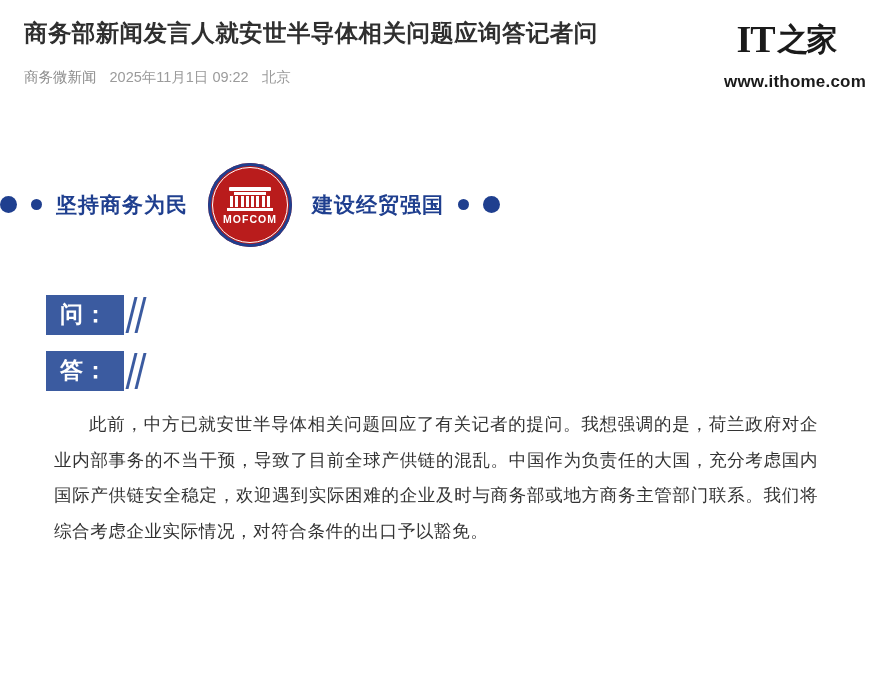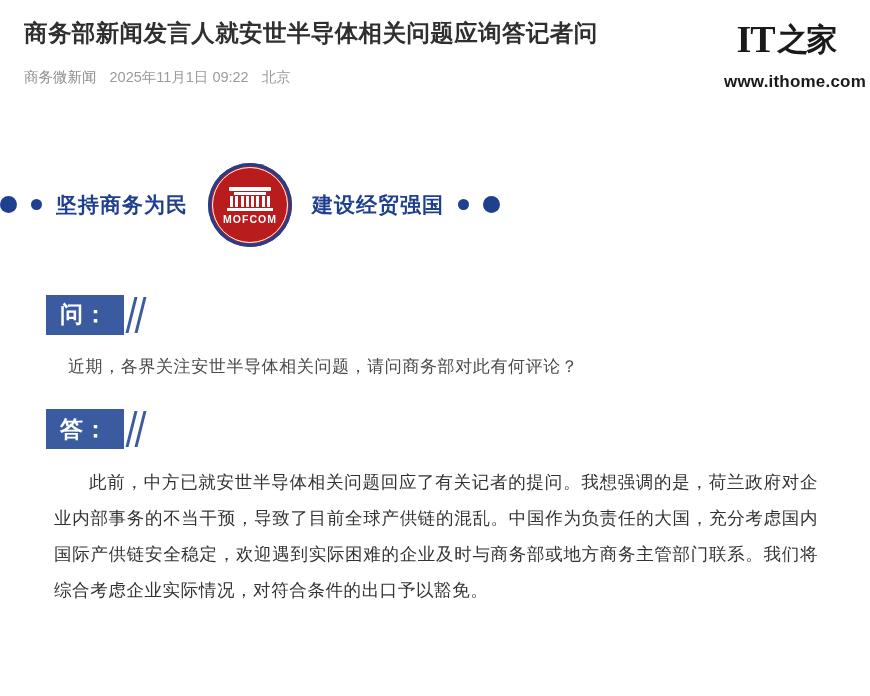--- a/index.html
+++ b/index.html
@@ -261,21 +261,20 @@
 
   <div class="qa-wrap">
 
     <div class="label-row">
       <span class="label-box">问：</span>
       <span class="label-slashes">
           <i></i>
           <i></i>
         </span>
     </div>
-    <p class="q-text">近期，各界关注安世半导体相关问题，请问商务部对此有何评论？</p>
 
     <div class="label-row">
       <span class="label-box">答：</span>
       <span class="label-slashes">
           <i></i>
           <i></i>
         </span>
     </div>
     <p class="a-text">此前，中方已就安世半导体相关问题回应了有关记者的提问。我想强调的是，荷兰政府对企业内部事务的不当干预，导致了目前全球产供链的混乱。中国作为负责任的大国，充分考虑国内国际产供链安全稳定，欢迎遇到实际困难的企业及时与商务部或地方商务主管部门联系。我们将综合考虑企业实际情况，对符合条件的出口予以豁免。</p>
 

